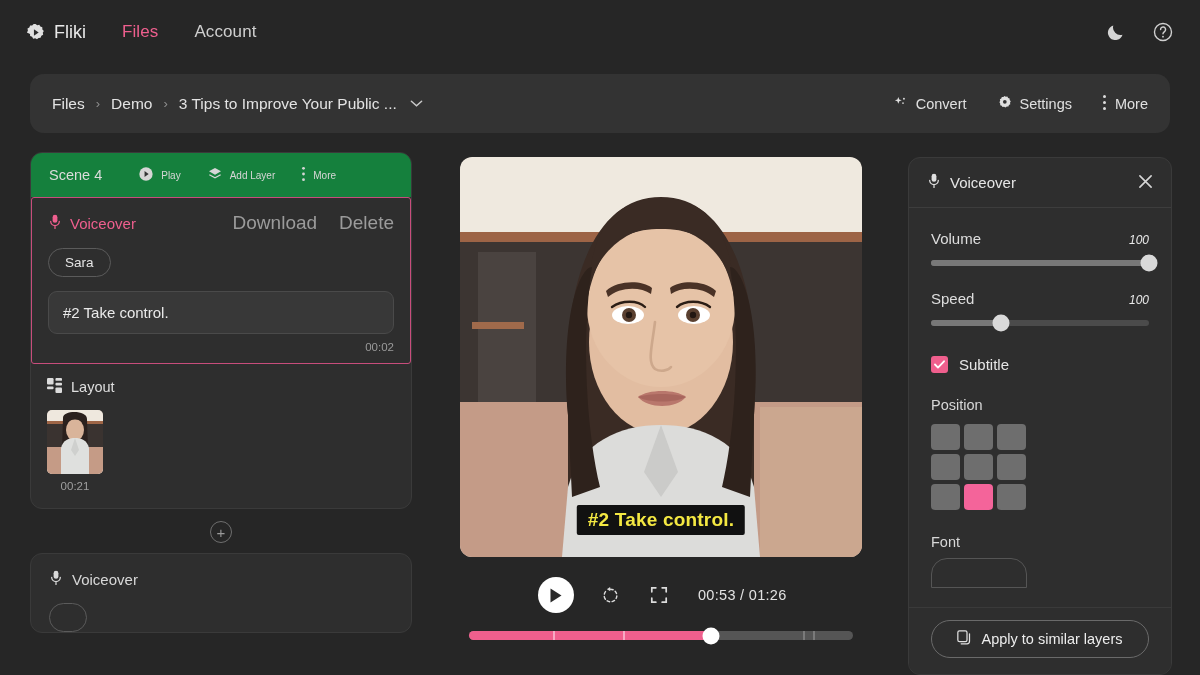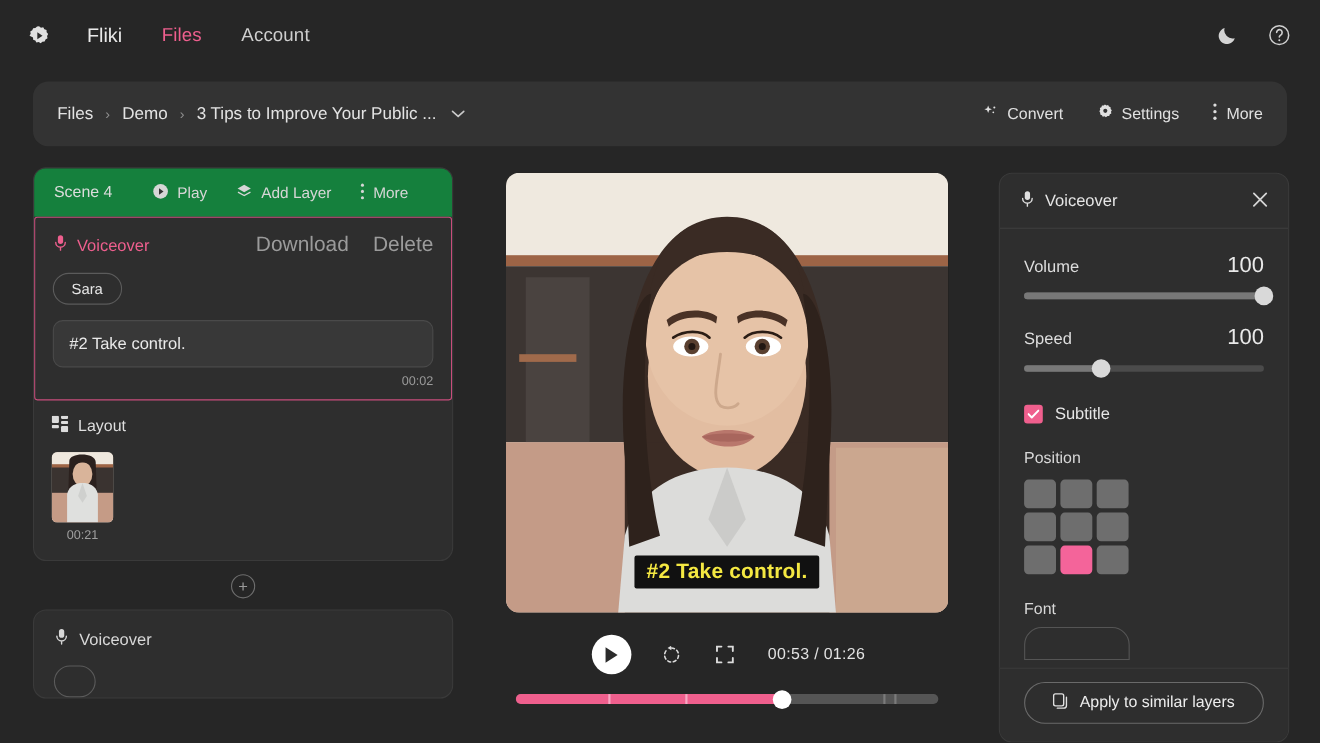--- a/index.html
+++ b/index.html
@@ -11,21 +11,21 @@
     overflow: hidden;
   }
   .app { position: relative; width: 1200px; height: 675px; }
 
   
   .topnav {
     height: 64px; display: flex; align-items: center;
     padding: 0 26px;
   }
   .brand { display: flex; align-items: center; gap: 9px; margin-right: 36px; }
-  .brand-name { font-size: 18px; color: #e9e9e9; margin-left: 25px; }
+  .brand-name { font-size: 18px; color: #e9e9e9; }
   .gear-logo { width: 19px; height: 19px; position: relative; display:block; }
   .navlink {
     font-size: 17px; color: #cfcfcf; margin-right: 36px; cursor: pointer;
     letter-spacing: .1px;
   }
   .navlink.active { color: #ee5f8e; }
   .topnav-right { margin-left: auto; display: flex; align-items: center; gap: 26px; }
   .icon-btn { cursor: pointer; display: flex; align-items: center; justify-content: center; }
 
   
@@ -50,21 +50,21 @@
   .scene-card {
     background: #2e2e2e; border-radius: 12px; overflow: hidden;
     border: 1px solid #3a3a3a;
   }
   .scene-head {
     height: 44px; display: flex; align-items: center; padding: 0 18px;
     background: #15803d; gap: 0;
   }
   .scene-title { font-size: 14.5px; color: #dcdcdc; margin-right: 36px; }
   .sh-action {
-    display: flex; align-items: center; gap: 7px; font-size: 14px;
+    display: flex; align-items: center; gap: 7px; font-size: 10px;
     color: #d6d6d6; cursor: pointer; margin-right: 26px; white-space: nowrap;
   }
   .sh-action:last-child { margin-right: 0; }
 
   .vo-block {
     border: 1.5px solid #c84d7c; border-radius: 3px;
     background: #2e2e2e; padding: 14px 16px 10px;
     margin: 0; position: relative;
   }
   .vo-row1 { display: flex; align-items: center; }
@@ -160,21 +160,21 @@
   }
   .rp-head {
     height: 50px; display: flex; align-items: center; padding: 0 18px;
     border-bottom: 1px solid #3d3d3d;
   }
   .rp-title { display: flex; align-items: center; gap: 9px; font-size: 15px; color: #e6e6e6; }
   .rp-close { margin-left: auto; cursor: pointer; color: #cfcfcf; font-size: 17px; line-height: 1; }
   .rp-body { padding: 22px 22px 0; }
   .slider-row { display: flex; align-items: baseline; }
   .slider-label { font-size: 15px; color: #dedede; }
-  .slider-val { margin-left: auto; font-size: 20px; color: #e9e9e9; }
+  .slider-val { margin-left: auto; font-size: 12px; color: #e9e9e9; font-style: italic; }
   .slider-track {
     margin-top: 13px; height: 6px; background: #5a5a5a; border-radius: 4px;
     position: relative; cursor: pointer;
   }
   .slider-track.dim { background: #4b4b4b; }
   .slider-fill { position: absolute; left:0; top:0; height: 6px; background: #787878; border-radius: 4px; }
   .slider-knob {
     position: absolute; top: 50%; width: 17px; height: 17px; background: #d9d9d9;
     border-radius: 50%; transform: translate(-50%, -50%);
   }

